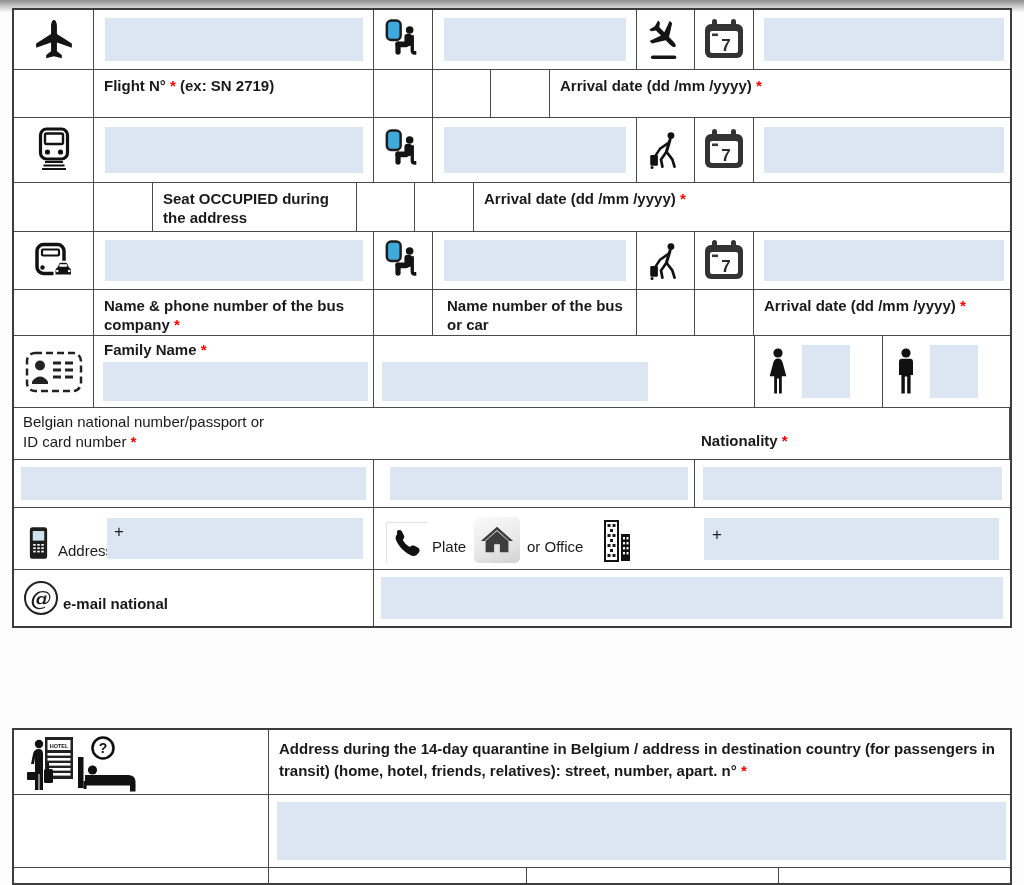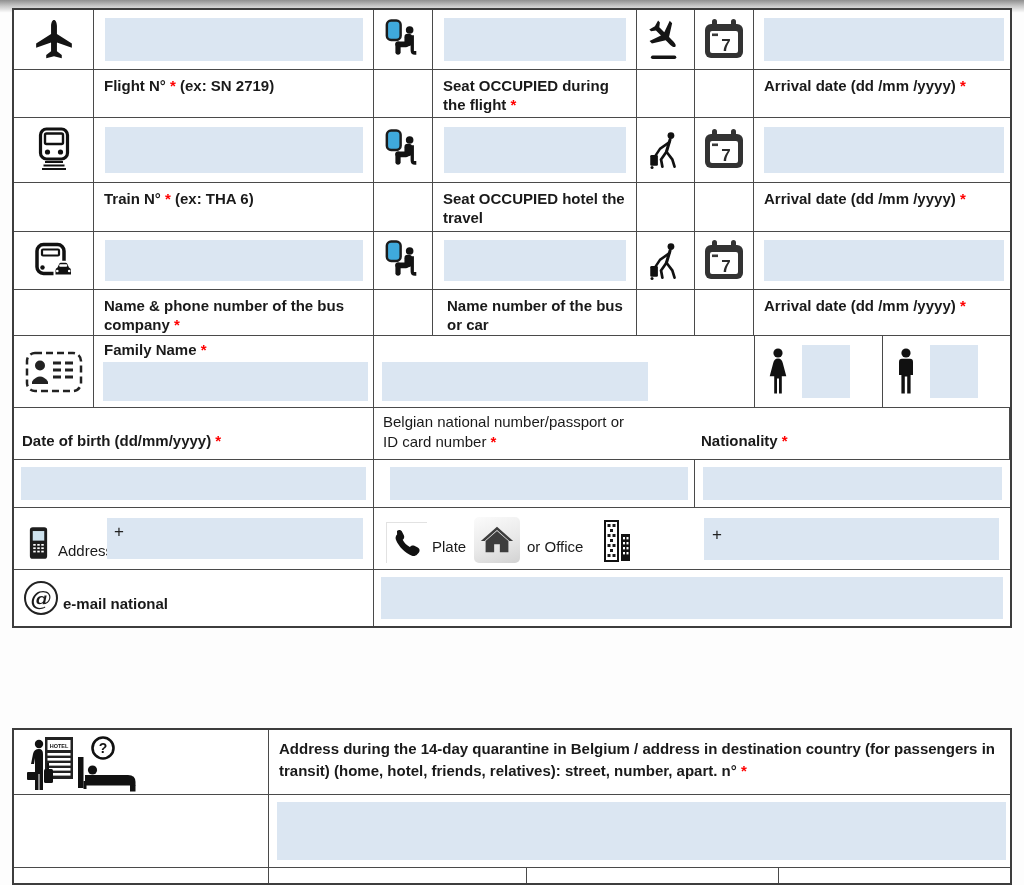--- a/index.html
+++ b/index.html
@@ -85,23 +85,20 @@
         <div class="field" style="left:10px;right:6px;top:8px;bottom:8px"></div>
       </div>
     </div>
 
     <div class="row" style="height:48px">
       <div class="cell" style="width:80px"></div>
       <div class="cell pad-lbl" style="width:280px">
         <span class="lbl">Flight N° <span class="asterisk">*</span> (ex: SN 2719)</span>
       </div>
       <div class="cell" style="width:59px"></div>
-      <div class="cell pad-lbl" style="width:204px">
-        <span class="lbl">Seat OCCUPIED during the flight <span class="asterisk">*</span></span>
-      </div>
       <div class="cell" style="width:58px"></div>
       <div class="cell" style="width:59px"></div>
       <div class="cell last pad-lbl">
         <span class="lbl">Arrival date (dd /mm /yyyy) <span class="asterisk">*</span></span>
       </div>
     </div>
 
     <div class="row" style="height:65px">
       <div class="cell icon-cell" style="width:80px">
         <svg width="40" height="46" viewBox="0 0 40 46">
@@ -148,26 +145,23 @@
           <text x="24" y="32.5" text-anchor="middle" font-size="17" font-weight="bold" fill="#2b2b2b">7</text>
         </svg>
       </div>
       <div class="cell last">
         <div class="field" style="left:10px;right:6px;top:9px;bottom:9px"></div>
       </div>
     </div>
 
     <div class="row" style="height:49px">
       <div class="cell" style="width:80px"></div>
-      <div class="cell pad-lbl" style="width:280px">
-        <span class="lbl">Train N° <span class="asterisk">*</span> (ex: THA 6)</span>
-      </div>
       <div class="cell" style="width:59px"></div>
       <div class="cell pad-lbl" style="width:204px">
-        <span class="lbl">Seat OCCUPIED hotel the travel</span>
+        <span class="lbl">Seat OCCUPIED during the address</span>
       </div>
       <div class="cell" style="width:58px"></div>
       <div class="cell" style="width:59px"></div>
       <div class="cell last pad-lbl">
         <span class="lbl">Arrival date (dd /mm /yyyy) <span class="asterisk">*</span></span>
       </div>
     </div>
 
     <div class="row" style="height:58px">
       <div class="cell icon-cell" style="width:80px">
@@ -268,23 +262,20 @@
           <svg width="20" height="50" viewBox="0 0 20 48">
             <circle cx="10" cy="5" r="4.6" fill="#111"></circle>
             <path d="M6 10.8 H14 C16 10.8 17 12 17 14 V27 H14.6 V45.5 H11.2 V28.5 H8.8 V45.5 H5.4 V27 H3 V14 C3 12 4 10.8 6 10.8 Z" fill="#111"></path>
           </svg>
         </span>
         <div class="field" style="position:static;width:48px;height:53px;margin-left:14px"></div>
       </div>
     </div>
 
     <div class="row" style="height:52px">
-      <div class="cell" style="width:360px;display:flex;align-items:flex-end;padding:0 0 8px 8px">
-        <span class="lbl">Date of birth (dd/mm/yyyy) <span class="asterisk">*</span></span>
-      </div>
       <div class="cell last" style="padding:4px 0 0 9px">
         <span class="lbl-reg" style="display:inline-block;max-width:255px">Belgian national number/passport or ID card number <span class="asterisk">*</span></span>
       </div>
       <div class="cell" style="width:321px;display:flex;align-items:flex-end;padding:0 0 8px 12px">
         <span class="lbl">Nationality <span class="asterisk">*</span></span>
       </div>
     </div>
 
     <div class="row" style="height:48px">
       <div class="cell" style="width:360px">

